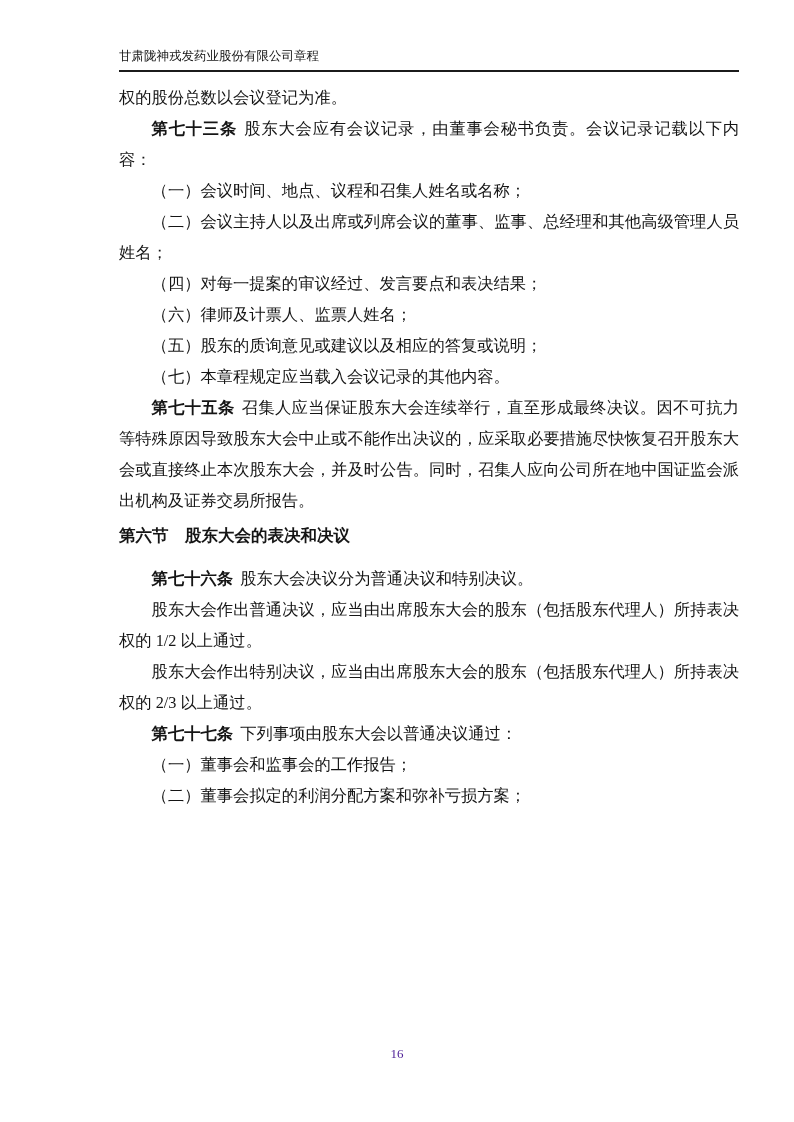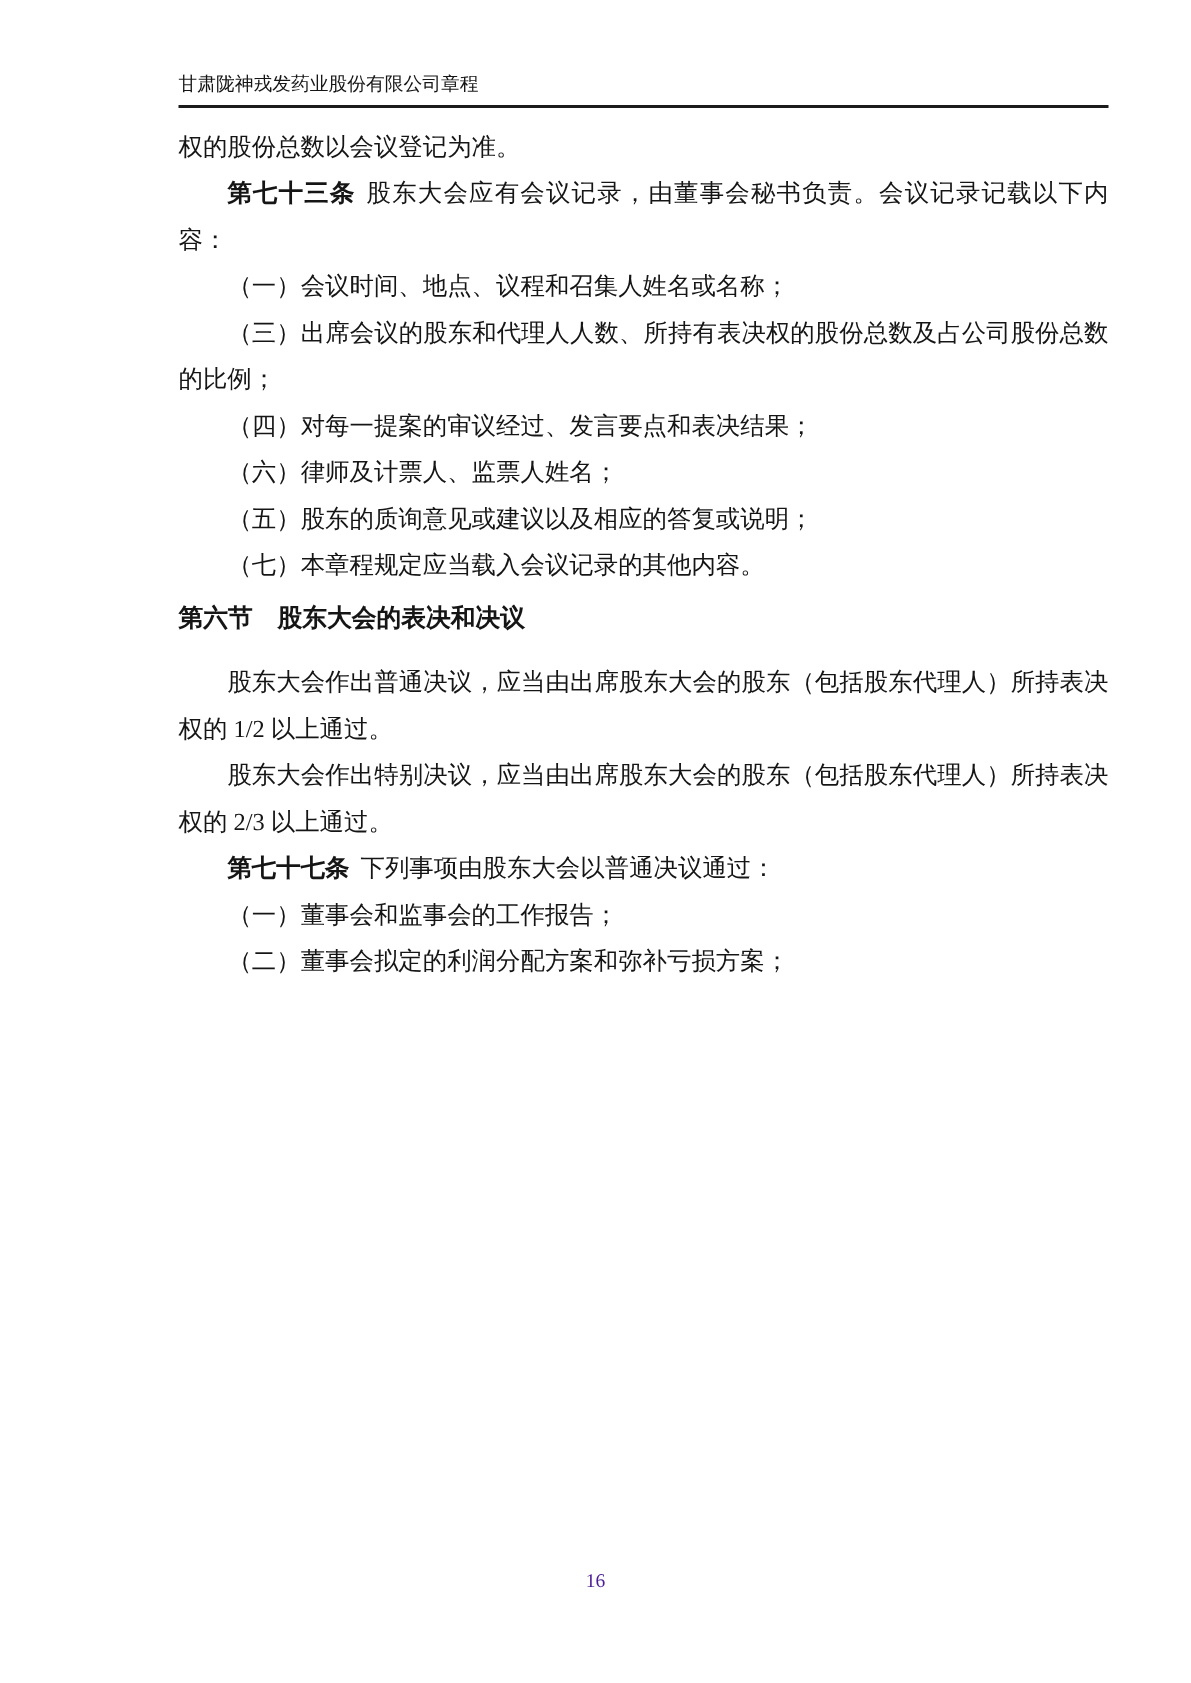--- a/index.html
+++ b/index.html
@@ -76,35 +76,37 @@
     </header>
 
     <main class="doc-body">
 
       <p class="para no-indent"><span>权的股份总数以会议登记为准。</span></p>
 
       <p class="para"><span class="lead">第七十三条</span><span>股东大会应有会议记录，由董事会秘书负责。会议记录记载以下内容：</span></p>
 
       <p class="para"><span>（一）会议时间、地点、议程和召集人姓名或名称；</span></p>
 
+      <p class="para"><span>（二）会议主持人以及出席或列席会议的董事、监事、总经理和其他高级管理人员姓名；</span></p>
 
-      <p class="para"><span>（三）出席会议的股东和代理人人数、所持有表决权的股份总数及占公司股份总数的比例；</span></p>
 
       <p class="para"><span>（四）对每一提案的审议经过、发言要点和表决结果；</span></p>
 
       <p class="para"><span>（六）律师及计票人、监票人姓名；</span></p>
 
       <p class="para"><span>（五）股东的质询意见或建议以及相应的答复或说明；</span></p>
 
       <p class="para"><span>（七）本章程规定应当载入会议记录的其他内容。</span></p>
 
 
+      <p class="para"><span class="lead">第七十五条</span><span>召集人应当保证股东大会连续举行，直至形成最终决议。因不可抗力等特殊原因导致股东大会中止或不能作出决议的，应采取必要措施尽快恢复召开股东大会或直接终止本次股东大会，并及时公告。同时，召集人应向公司所在地中国证监会派出机构及证券交易所报告。</span></p>
 
       <h2 class="section-heading">第六节　股东大会的表决和决议</h2>
 
+      <p class="para"><span class="lead">第七十六条</span><span>股东大会决议分为普通决议和特别决议。</span></p>
 
       <p class="para"><span>股东大会作出普通决议，应当由出席股东大会的股东（包括股东代理人）所持表决权的 1/2 以上通过。</span></p>
 
       <p class="para"><span>股东大会作出特别决议，应当由出席股东大会的股东（包括股东代理人）所持表决权的 2/3 以上通过。</span></p>
 
       <p class="para"><span class="lead">第七十七条</span><span>下列事项由股东大会以普通决议通过：</span></p>
 
       <p class="para"><span>（一）董事会和监事会的工作报告；</span></p>
 
       <p class="para"><span>（二）董事会拟定的利润分配方案和弥补亏损方案；</span></p>

